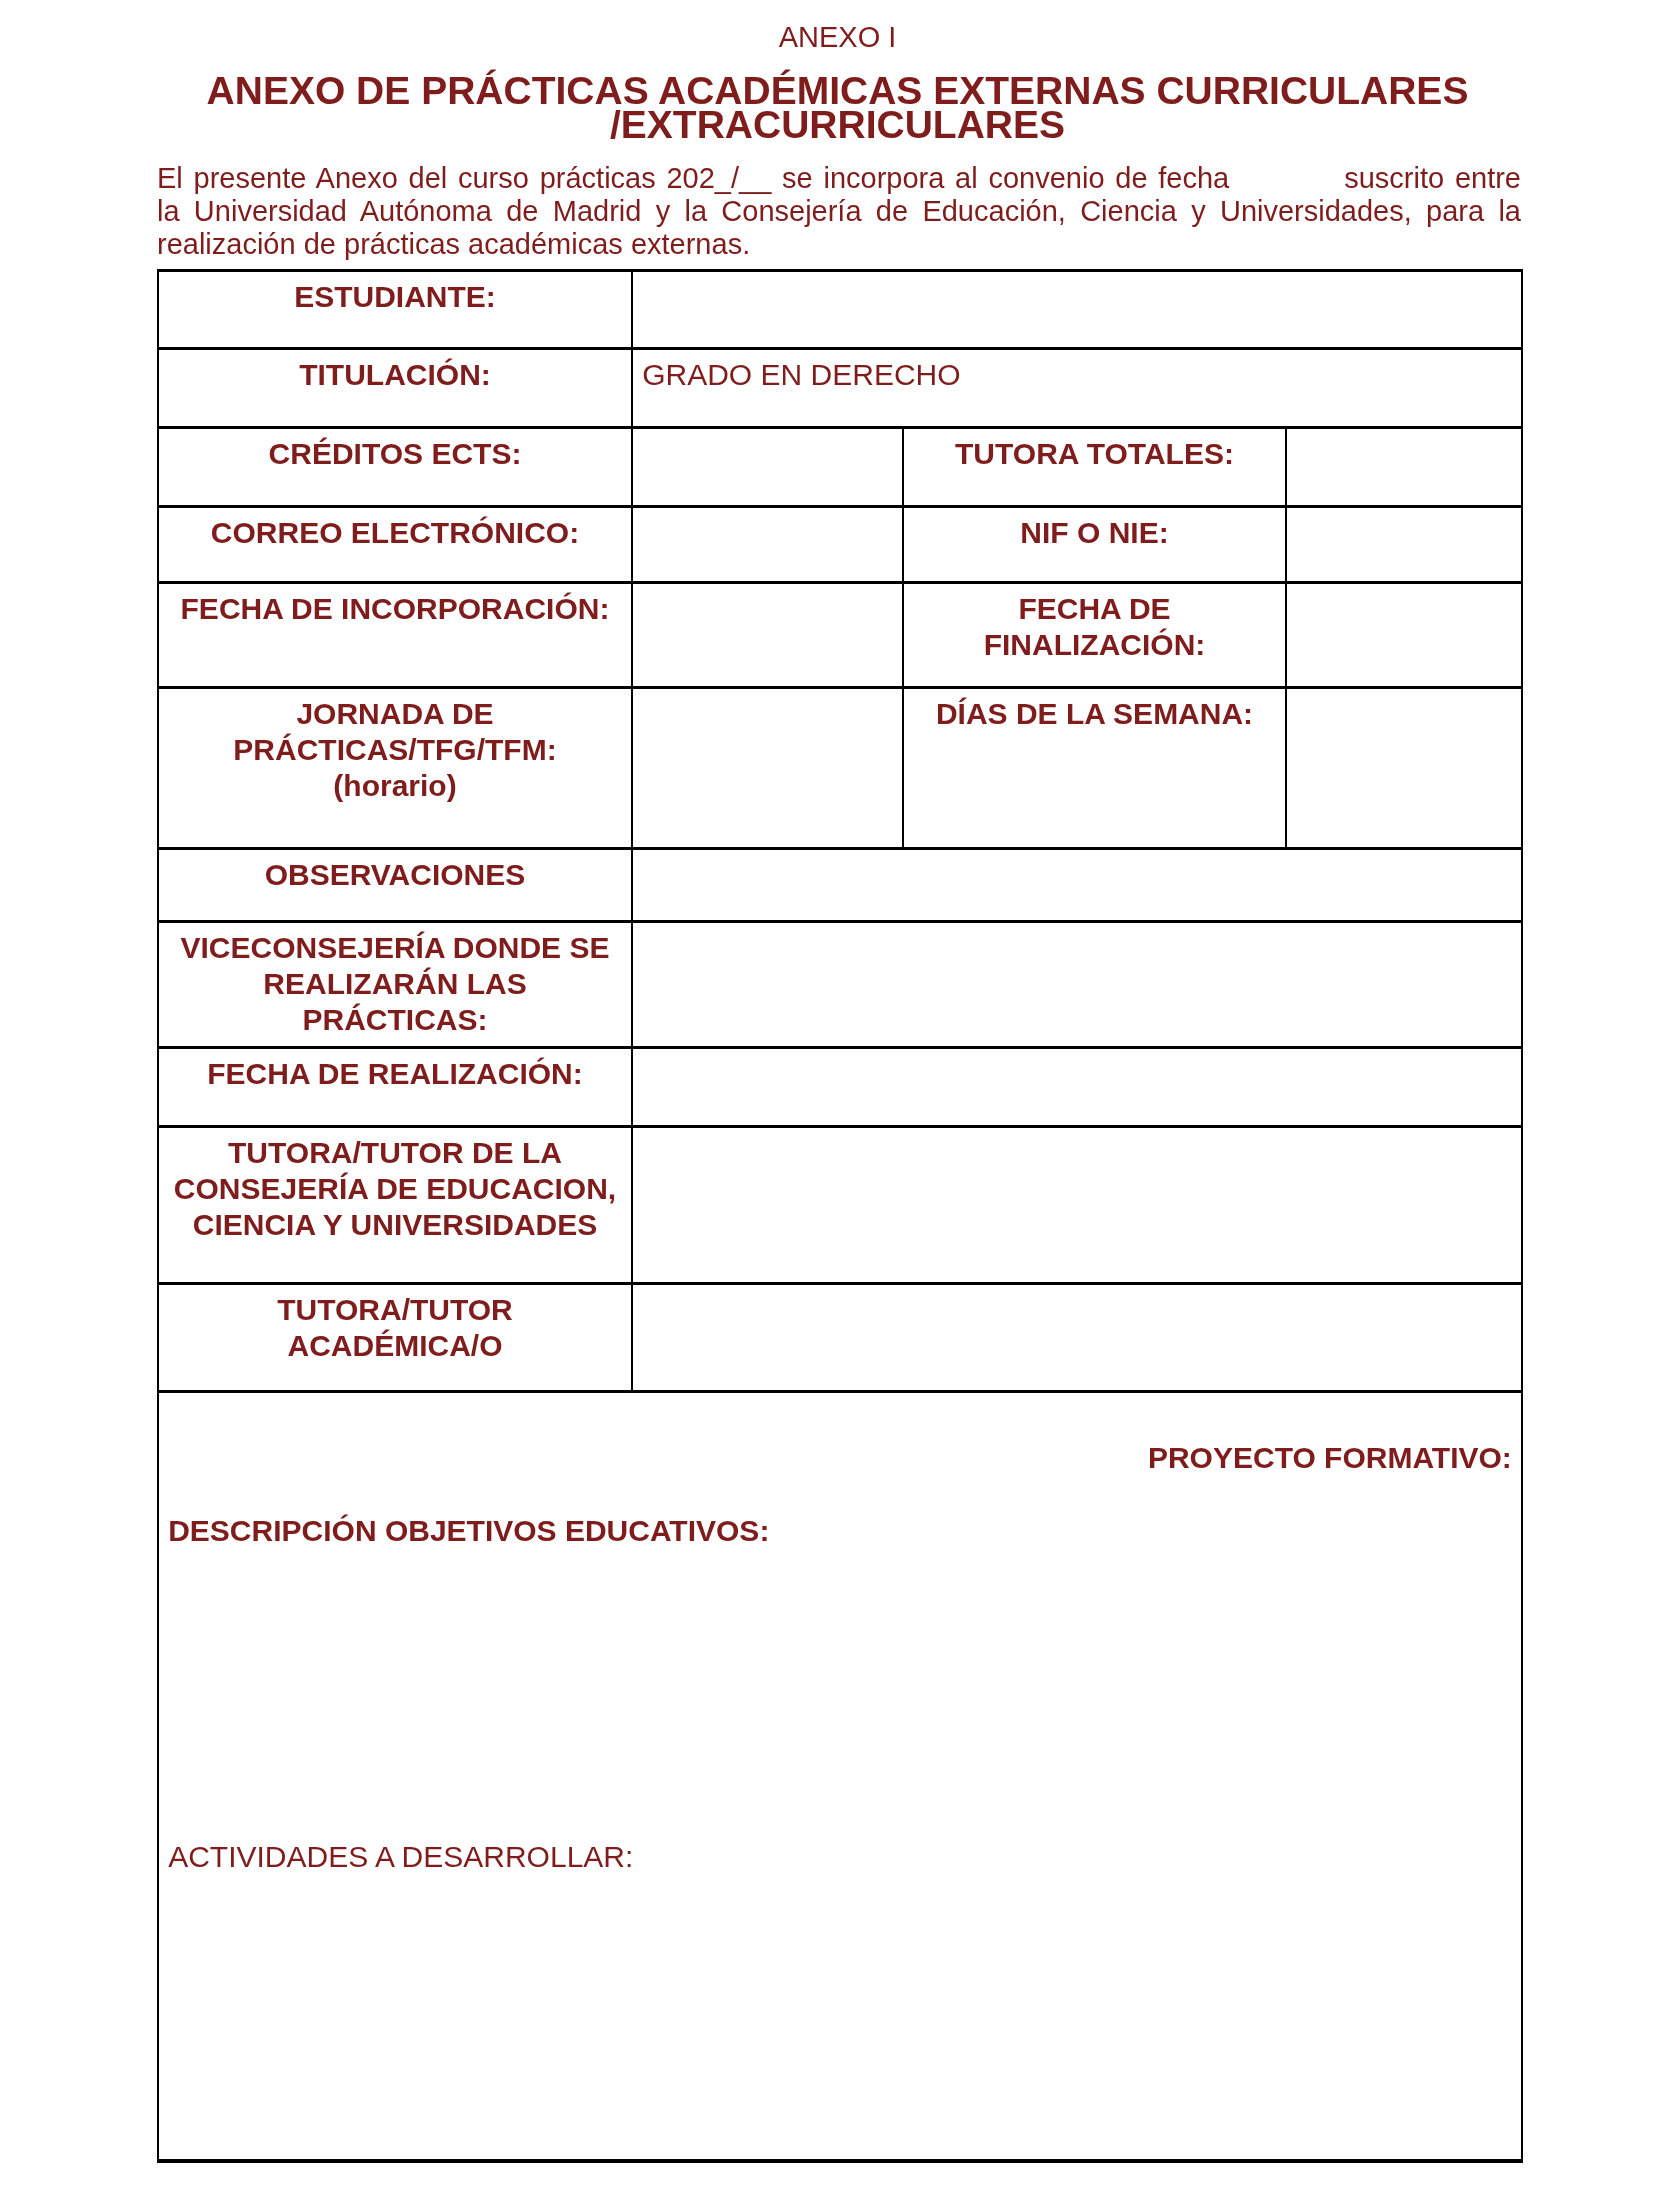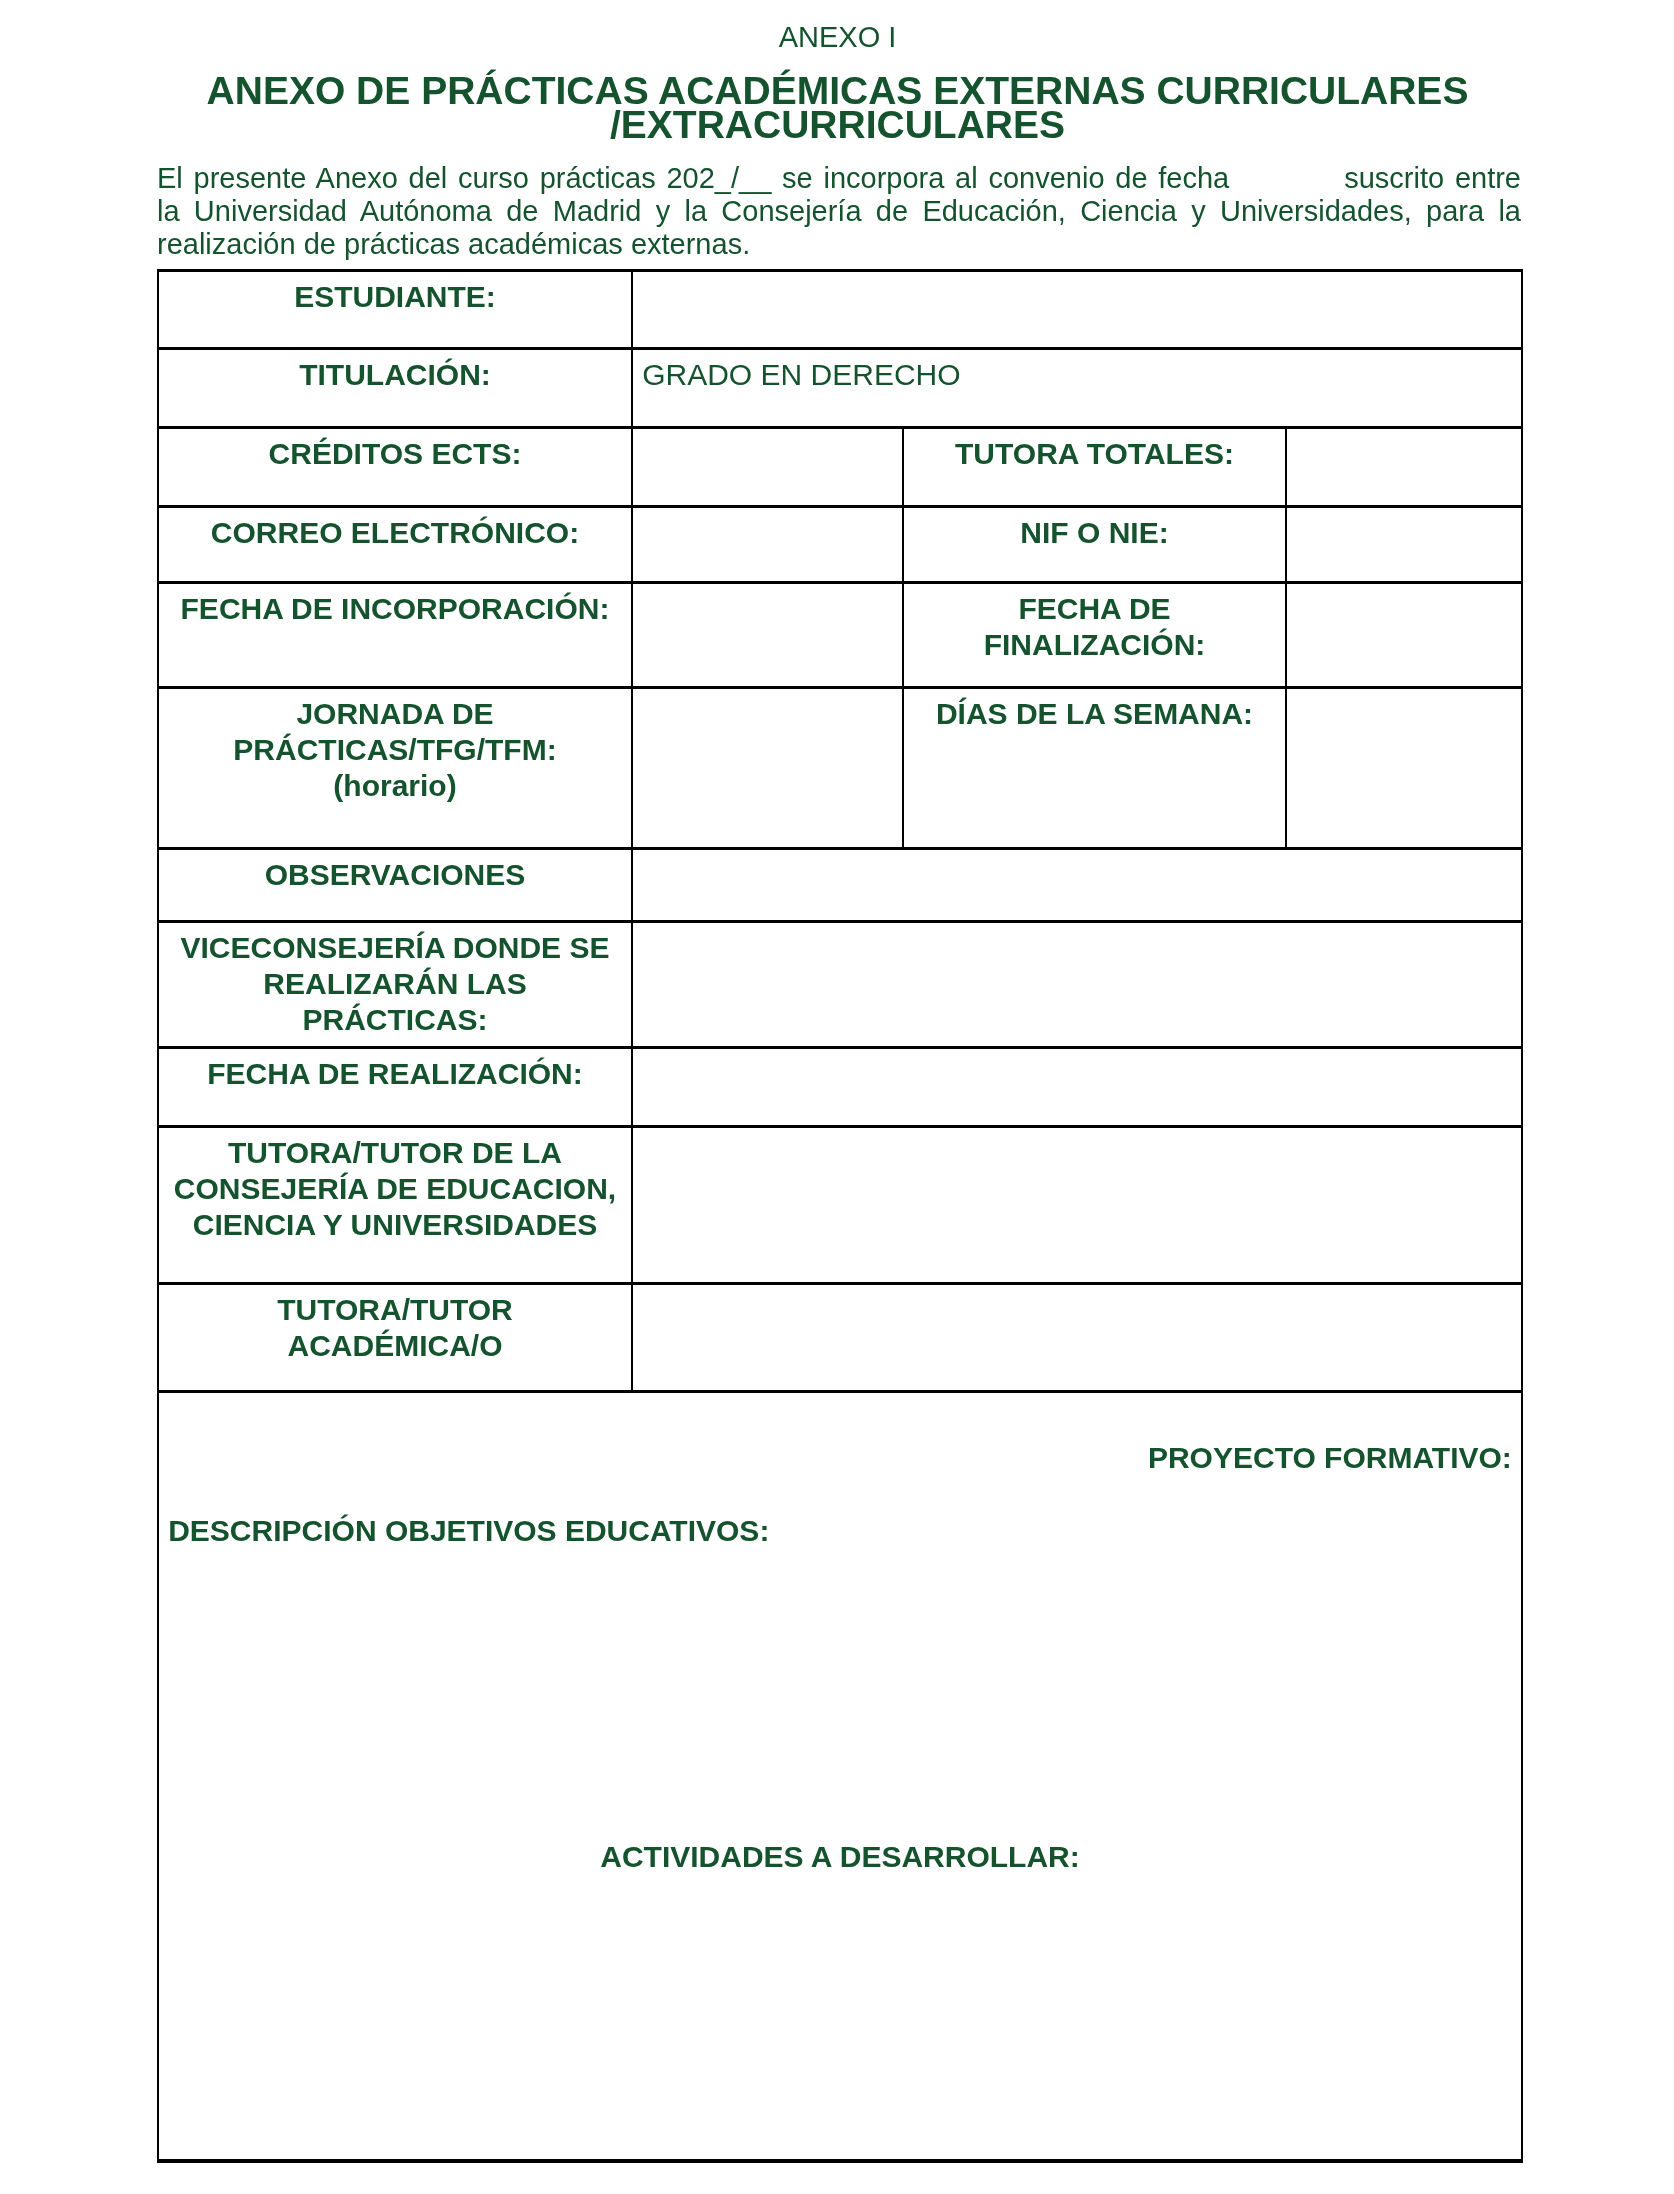--- a/index.html
+++ b/index.html
@@ -1,21 +1,21 @@
 <!DOCTYPE html>
 <html style="font-size:12.2px"><head>
 <meta charset="utf-8">
 <style>
   html, body { margin: 0; padding: 0; background: #ffffff; }
   .page {
     position: relative;
     width: 1675px;
     height: 2194px;
     background: #ffffff;
-    color: #14532d;
+    color: #7f1d1d;
     font-family: "Liberation Sans", sans-serif;
     overflow: hidden;
   }
   .heading {
     padding-top: 20px;
     text-align: center;
     font-size: 29px;
     line-height: 34px;
     font-weight: normal;
   }
@@ -50,21 +50,21 @@
     font-size: 30px;
     line-height: 36px;
     overflow: hidden;
   }
   table.form tr.last td { border-bottom-width: 4.6px; }
   td.lab { font-weight: bold; white-space: pre-line; text-align: center; }
   td.val { font-weight: normal; }
   td.proj { padding: 0 9.2px; font-weight: bold; }
   .proj-title { text-align: right; font-weight: bold; margin-top: 40px; }
   .proj-desc  { text-align: left;  font-weight: bold; margin-top: 37px; }
-  .proj-act   { text-align: center;  font-weight: bold; margin-top: 290px; }
+  .proj-act   { text-align: left;  font-weight: normal; margin-top: 290px; }
 </style>
 </head>
 <body>
 
 <div class="page">
 
   <div class="heading">ANEXO I</div>
 
   <div class="title">ANEXO DE PRÁCTICAS ACADÉMICAS EXTERNAS CURRICULARES /EXTRACURRICULARES</div>
 

